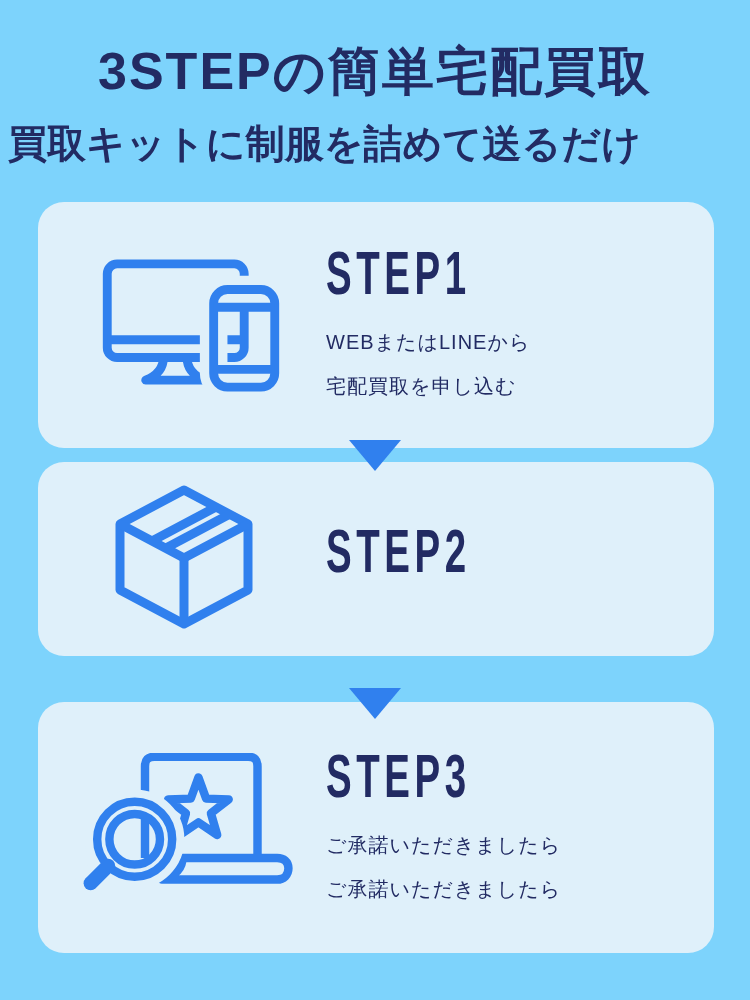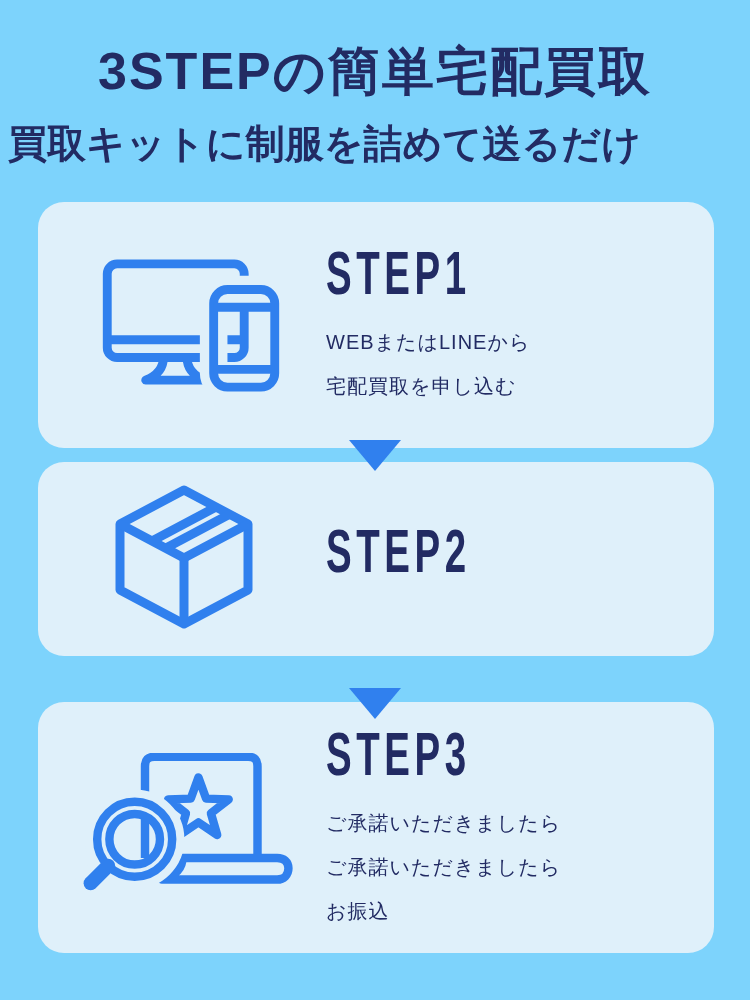--- a/index.html
+++ b/index.html
@@ -113,18 +113,17 @@
         <circle cx="69" cy="92" r="40" stroke="#3080ee" stroke-width="9"></circle>
         <circle cx="69" cy="92" r="27" stroke="#3080ee" stroke-width="9"></circle>
         <path d="M40.7 120.3 L22 139" stroke="#3080ee" stroke-width="15" stroke-linecap="round"></path>
       </svg>
     </div>
     <div class="text-col">
       <div class="step-label">STEP3</div>
       <p class="desc">
         <span class="line">ご承諾いただきましたら</span>
         <span class="line">ご承諾いただきましたら</span>
-        <span class="line">お振込</span>
       </p>
     </div>
   </section>
 
 </div>
 
 </body></html>

